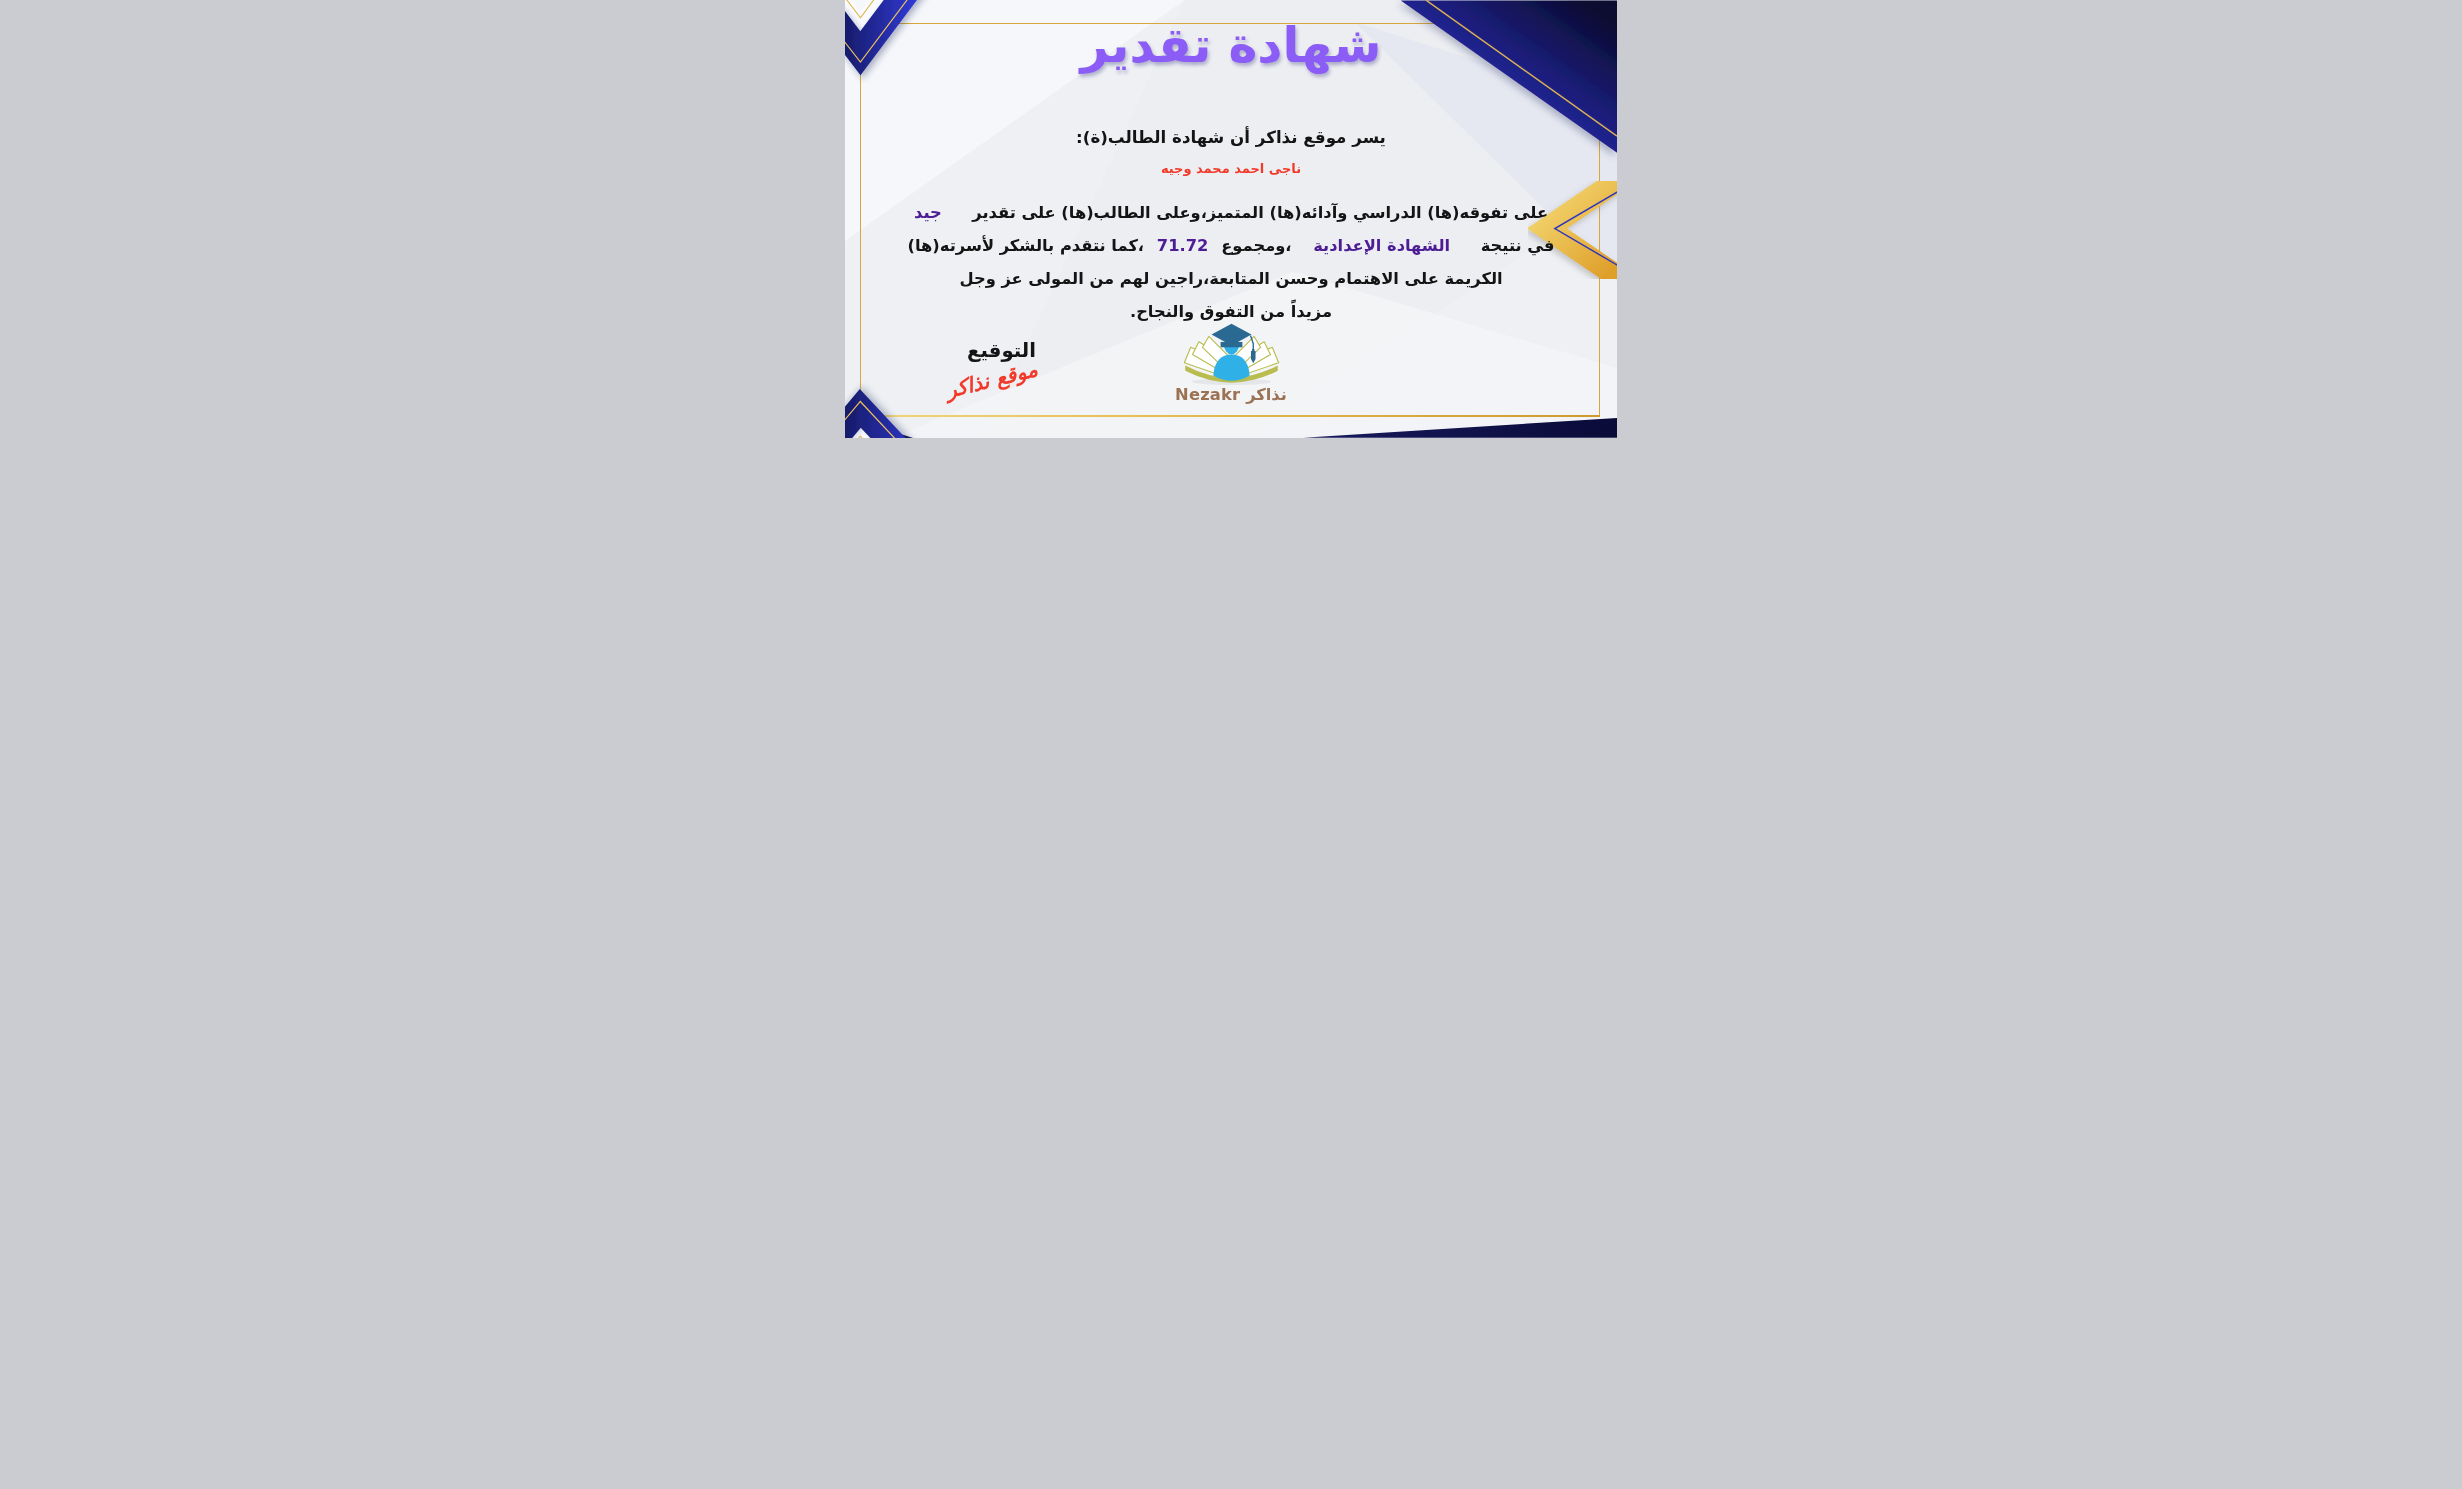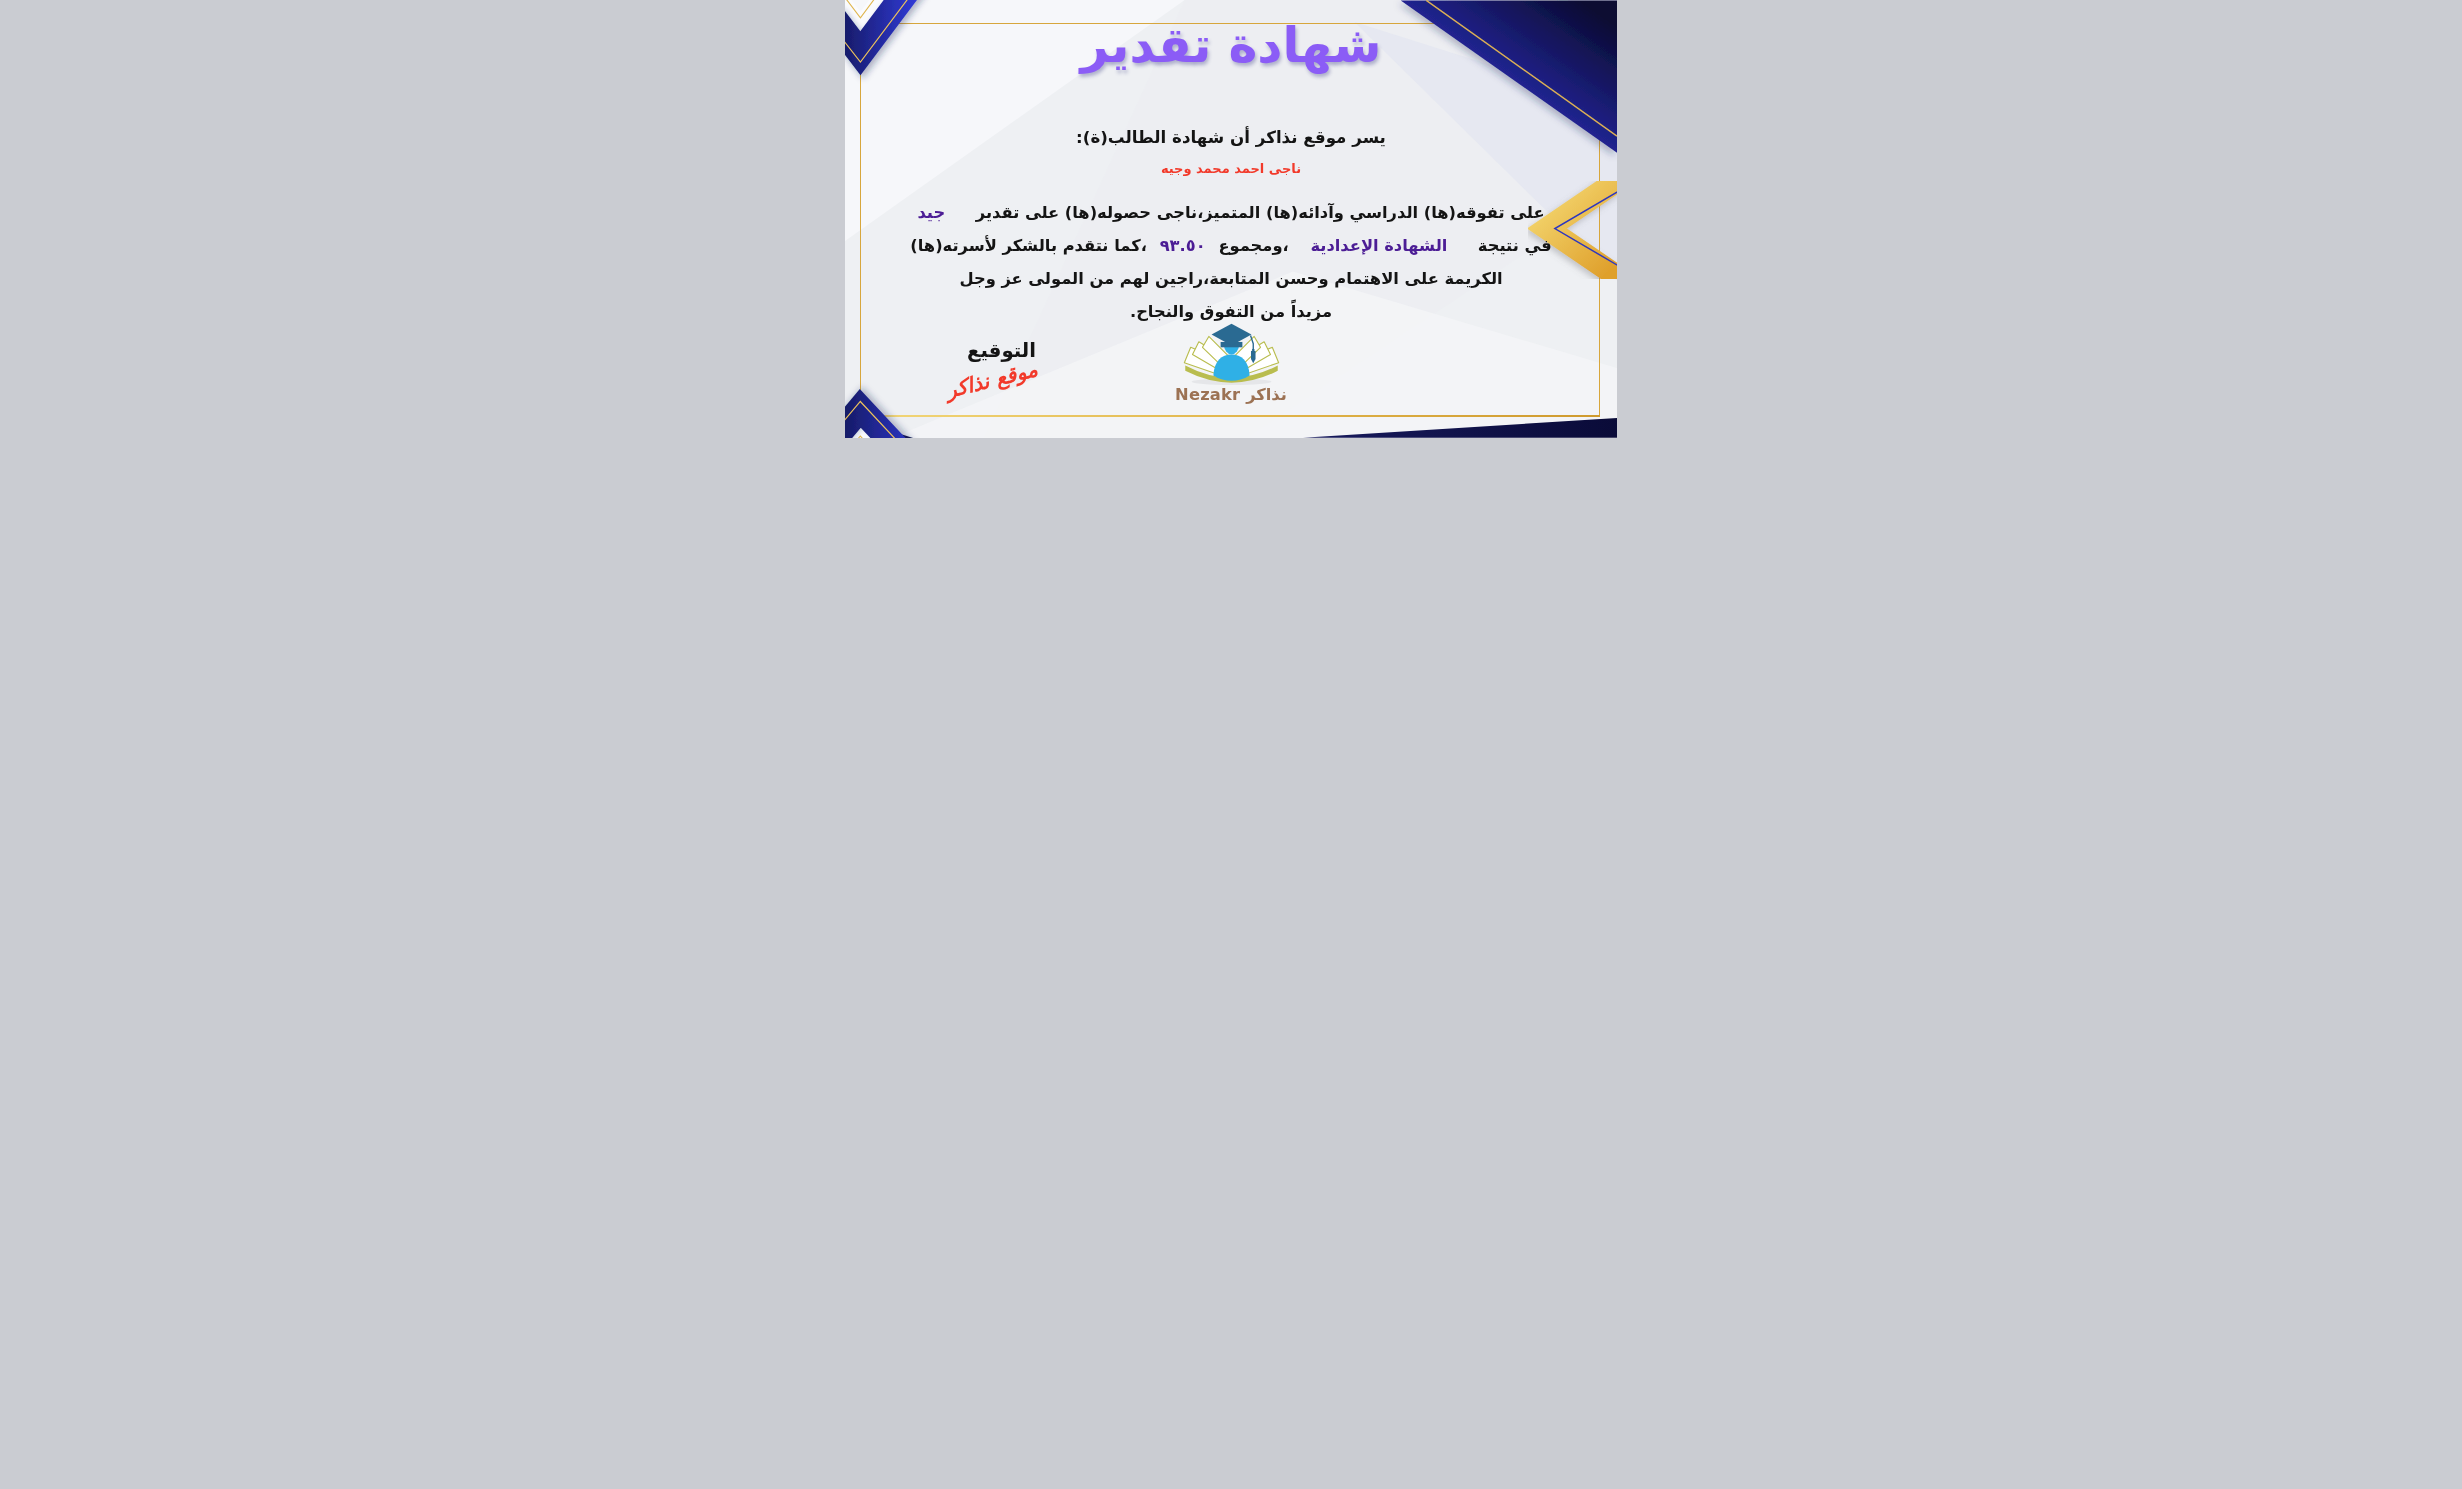--- a/index.html
+++ b/index.html
@@ -138,24 +138,24 @@
   <div class="content">
 
     <div class="title">شهادة تقدير</div>
 
     <div class="greeting">يسر موقع نذاكر أن شهادة الطالب(ة):</div>
 
     <div class="student">ناجى احمد محمد وجيه</div>
 
     <div class="para">
       <div>
-        <span>على تفوقه(ها) الدراسي وآدائه(ها) المتميز،ناجى حصوله(ها) على تقدير</span><span class="gap-l"></span><span class="red">جيد</span>
+        <span>على تفوقه(ها) الدراسي وآدائه(ها) المتميز،وعلى الطالب(ها) على تقدير</span><span class="gap-l"></span><span class="red">جيد</span>
       </div>
       <div>
-        <span>في نتيجة</span><span class="gap-l"></span><span class="red">الشهادة الإعدادية</span><span class="gap-m"></span><span>،ومجموع</span><span class="gap-s"></span><span class="red">٩٣.٥٠</span><span class="gap-s"></span><span>،كما نتقدم بالشكر لأسرته(ها)</span>
+        <span>في نتيجة</span><span class="gap-l"></span><span class="red">الشهادة الإعدادية</span><span class="gap-m"></span><span>،ومجموع</span><span class="gap-s"></span><span class="red">71.72</span><span class="gap-s"></span><span>،كما نتقدم بالشكر لأسرته(ها)</span>
       </div>
       <div>الكريمة على الاهتمام وحسن المتابعة،راجين لهم من المولى عز وجل</div>
       <div>مزيداً من التفوق والنجاح.</div>
     </div>
 
     <div class="sig-label">التوقيع</div>
 
     <div class="sig-script">موقع نذاكر</div>
 
     <div class="logo">

